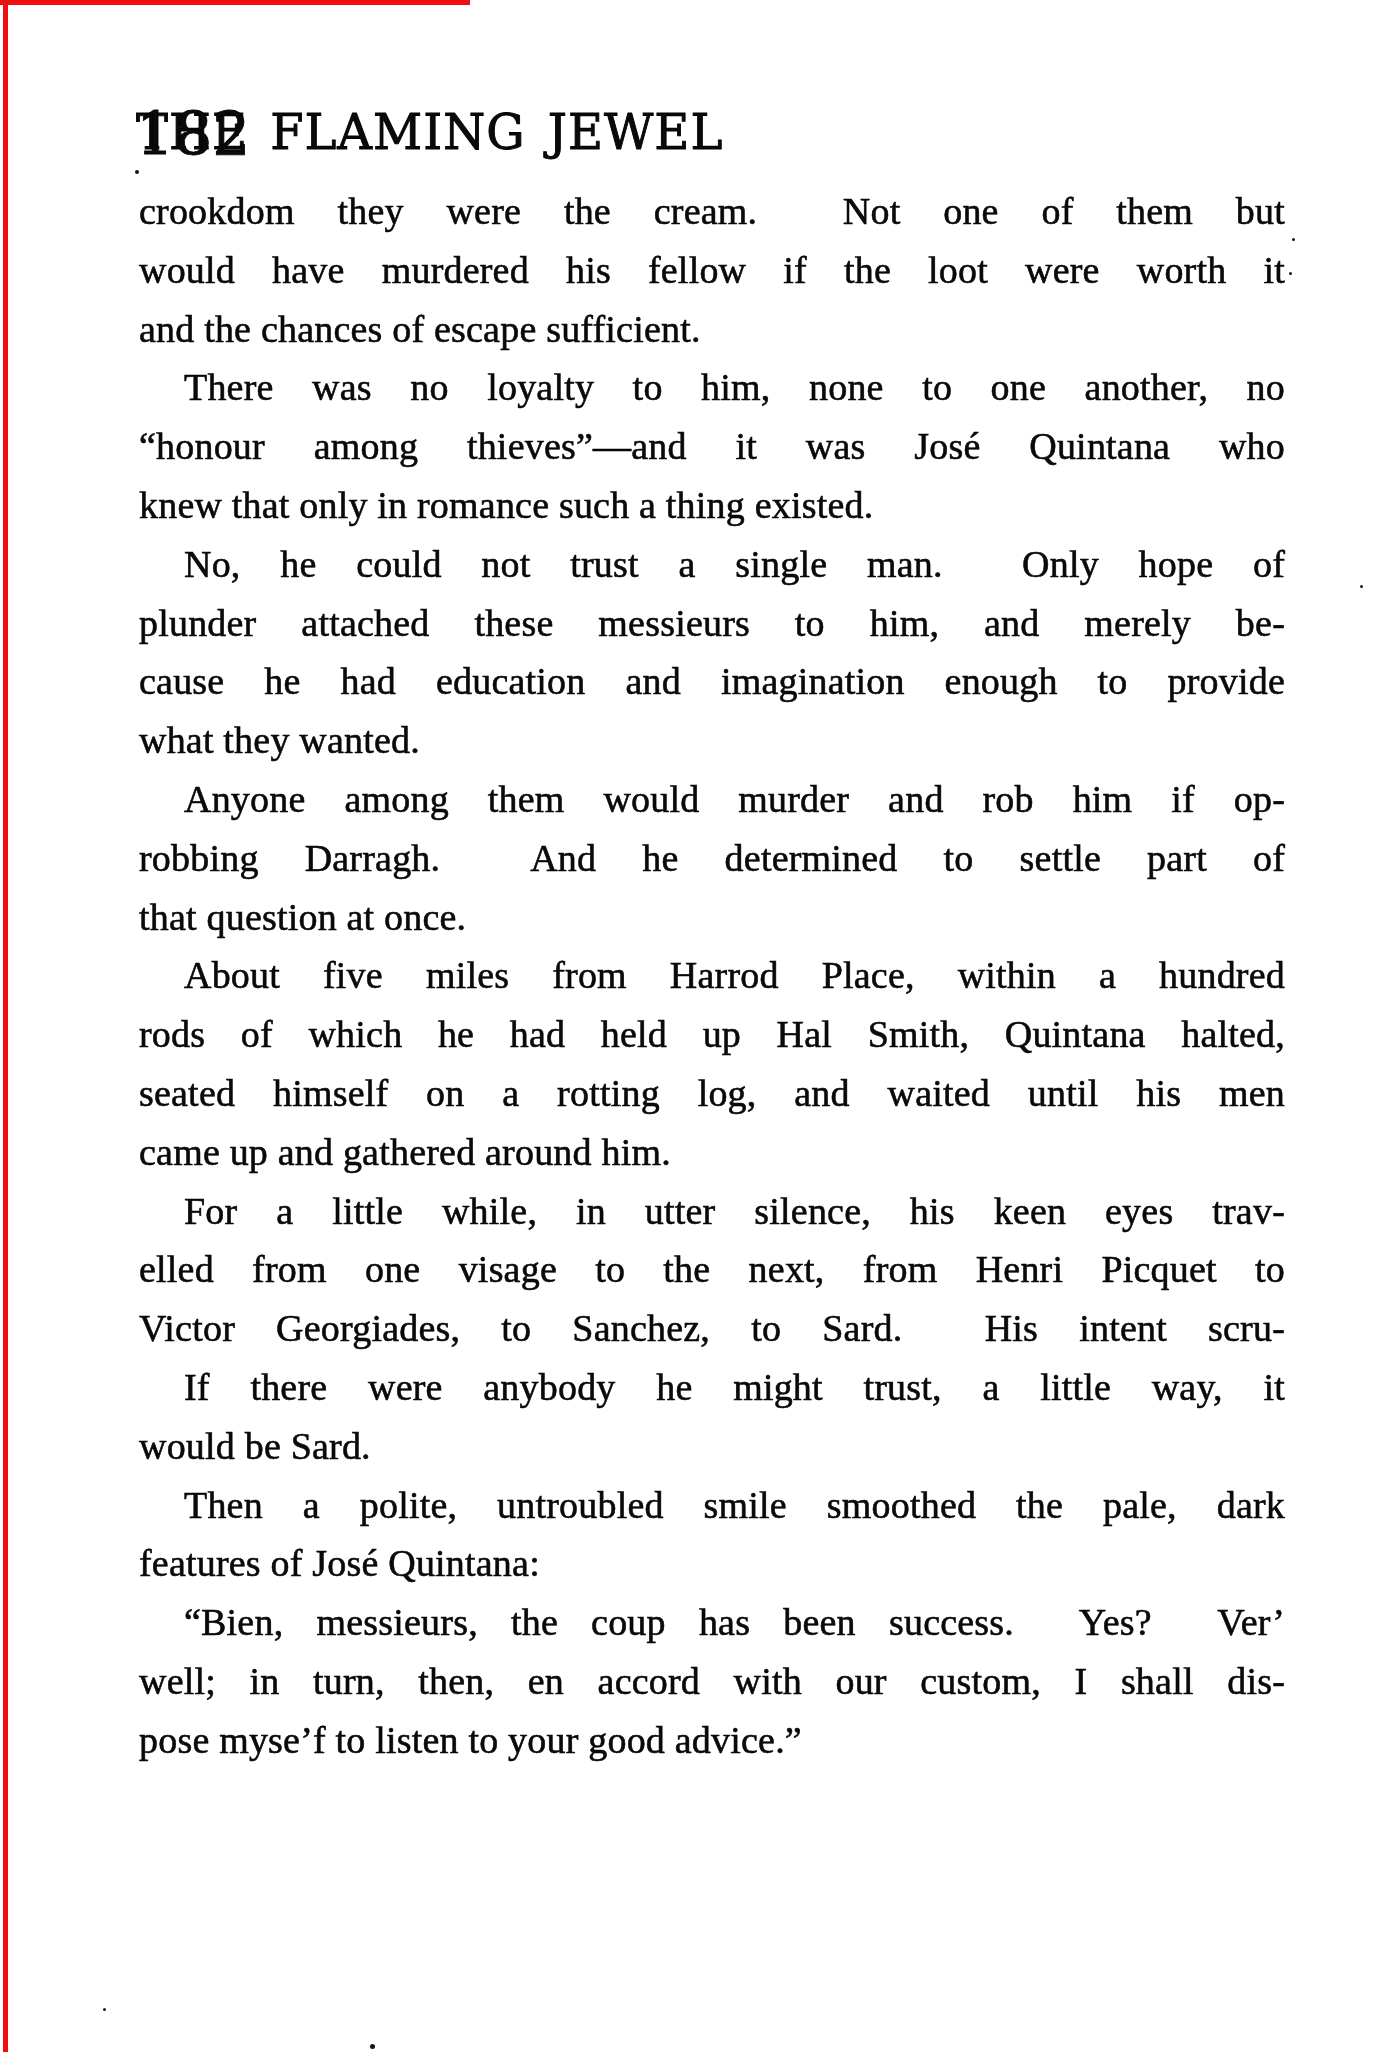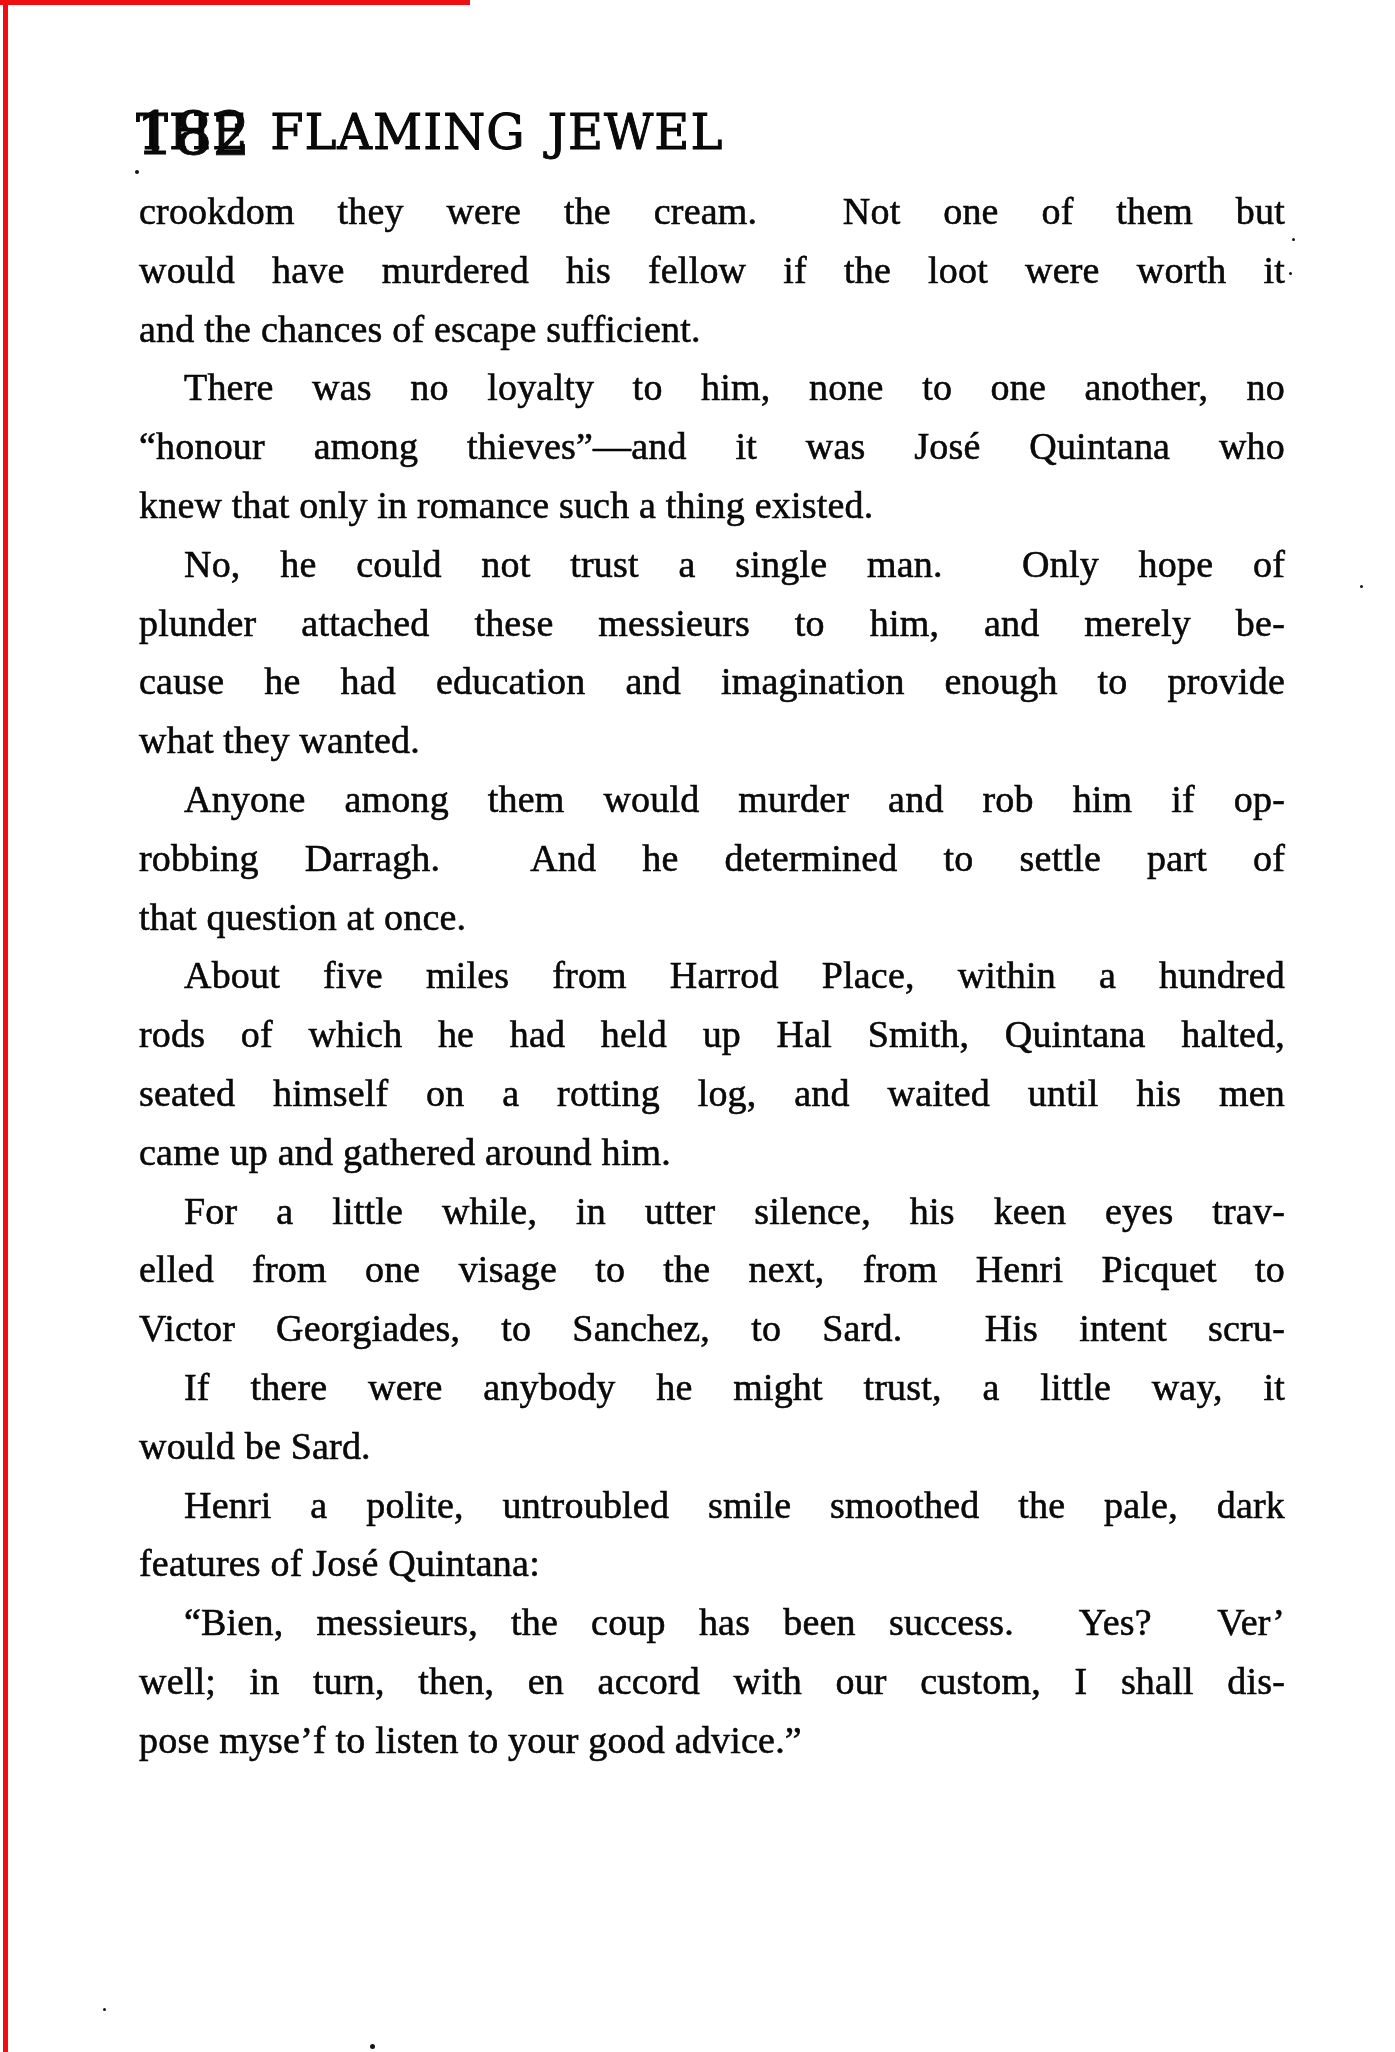--- a/index.html
+++ b/index.html
@@ -99,21 +99,21 @@
       <div class="line end">that question at once.</div>
       <div class="line flush indent">About five miles from Harrod Place, within a hundred</div>
       <div class="line flush">rods of which he had held up Hal Smith, Quintana halted,</div>
       <div class="line flush">seated himself on a rotting log, and waited until his men</div>
       <div class="line end">came up and gathered around him.</div>
       <div class="line flush indent">For a little while, in utter silence, his keen eyes trav-</div>
       <div class="line flush">elled from one visage to the next, from Henri Picquet to</div>
       <div class="line flush">Victor Georgiades, to Sanchez, to Sard.&nbsp; His intent scru-</div>
       <div class="line flush indent">If there were anybody he might trust, a little way, it</div>
       <div class="line end">would be Sard.</div>
-      <div class="line flush indent">Henri a polite, untroubled smile smoothed the pale, dark</div>
+      <div class="line flush indent">Then a polite, untroubled smile smoothed the pale, dark</div>
       <div class="line end">features of José Quintana:</div>
       <div class="line flush indent">“Bien, messieurs, the coup has been success.&nbsp; Yes?&nbsp; Ver’</div>
       <div class="line flush">well; in turn, then, en accord with our custom, I shall dis-</div>
       <div class="line end">pose myse’f to listen to your good advice.”</div>
     </div>
 
 <div class="speck" style="left: 135px; top: 170px; width: 4px; height: 4px; background: rgb(20, 20, 20);"></div>
     <div class="speck" style="left: 1292px; top: 238px; width: 3px; height: 3px; background: rgb(20, 20, 20);"></div>
     <div class="speck" style="left: 1289px; top: 272px; width: 3px; height: 3px; background: rgb(20, 20, 20);"></div>
     <div class="speck" style="left: 1360px; top: 585px; width: 3px; height: 3px; background: rgb(20, 20, 20);"></div>

